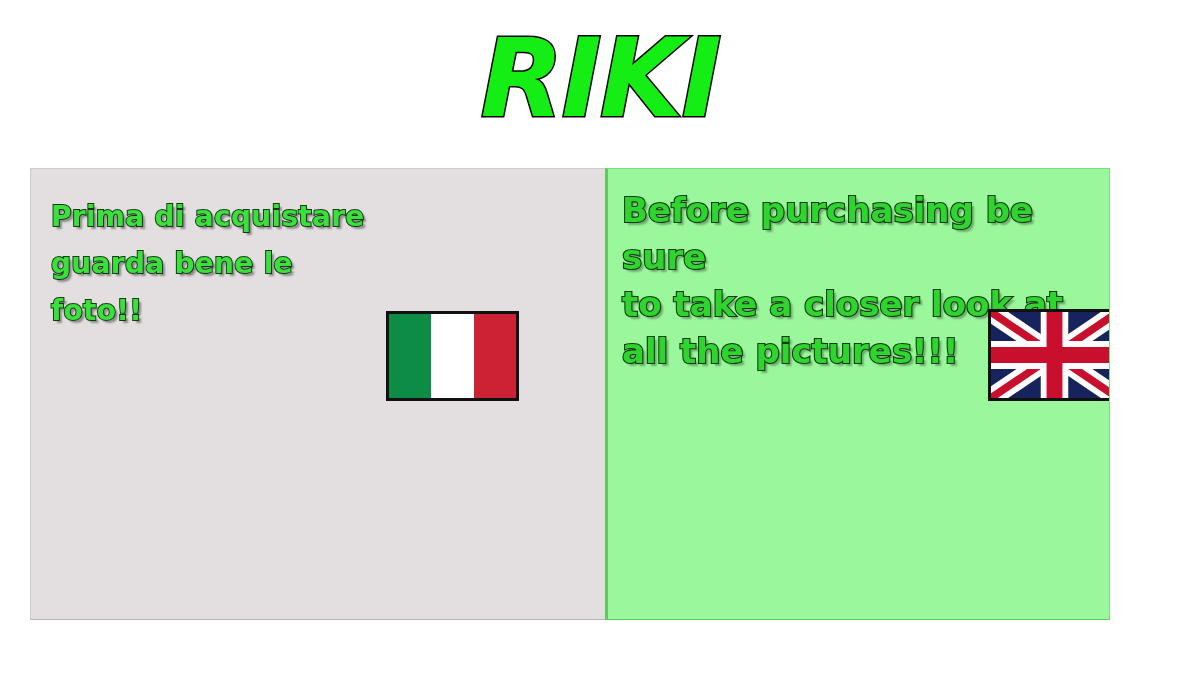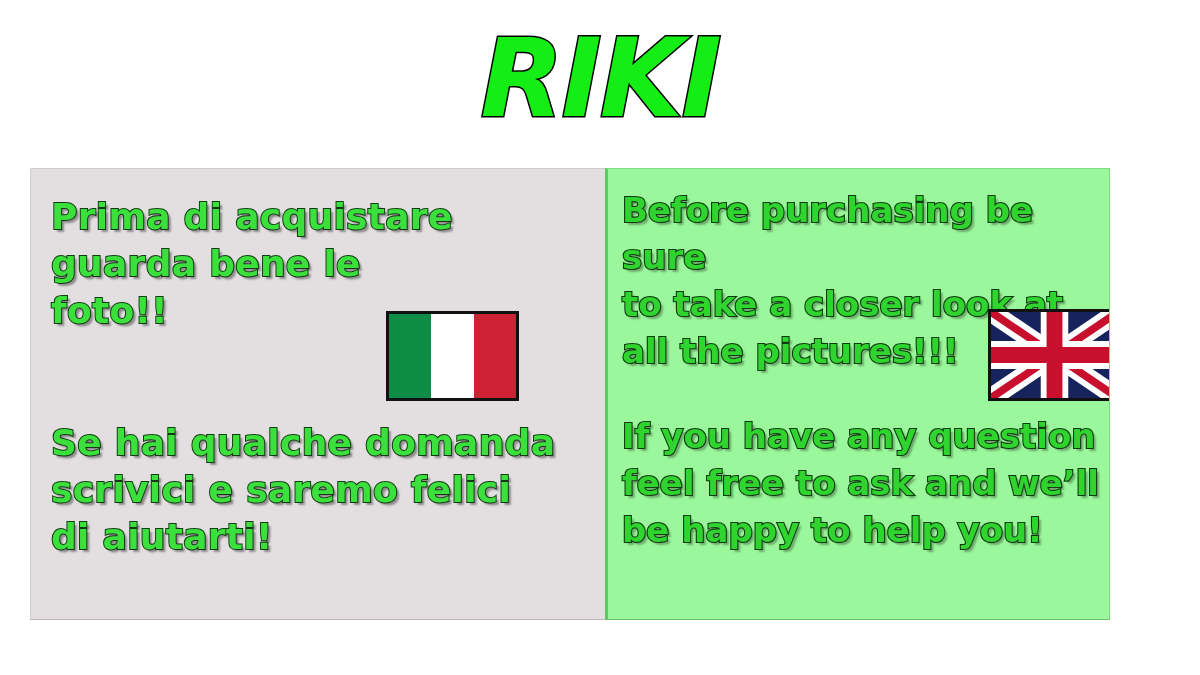--- a/index.html
+++ b/index.html
@@ -75,21 +75,21 @@
     font-family:"DejaVu Sans", sans-serif;
     font-weight:bold;
     white-space:pre-line;
     position:absolute;
     paint-order:stroke fill;
   }
   .para-it{
     color:#3ce03c;
     -webkit-text-stroke:2px #0f3d0f;
     text-shadow:3px 3px 2px rgba(40,40,40,0.45);
-    font-size:36px;
+    font-size:28px;
     line-height:47px;
     letter-spacing:0.3px;
   }
   .para-en{
     color:#2fd42f;
     -webkit-text-stroke:2.2px #0d3a0d;
     text-shadow:3px 3px 2px rgba(40,60,40,0.40);
     font-size:34px;
     line-height:47px;
     letter-spacing:0px;
@@ -133,39 +133,33 @@
   </div>
 </div>
 
 <div class="panels">
 
   <div class="panel panel-it">
     <div class="para para-it" id="it-para-1">Prima di acquistare
 guarda bene le
 foto!!</div>
 
-    <div class="para para-it" id="it-para-2">Se hai qualche domanda
-scrivici e saremo felici
-di aiutarti!</div>
 
     <div class="flag flag-it">
       <span class="s-green"></span>
       <span class="s-white"></span>
       <span class="s-red"></span>
     </div>
   </div>
 
   <div class="panel panel-en">
     <div class="para para-en" id="en-para-1">Before purchasing be sure
 to take a closer look at
 all the pictures!!!</div>
 
-    <div class="para para-en" id="en-para-2">If you have any question
-feel free to ask and we’ll
-be happy to help you!</div>
 
     <div class="flag flag-uk">
       <svg viewBox="0 0 60 40" preserveAspectRatio="none">
         <rect width="60" height="40" fill="#17235c"></rect>
 
         <path d="M0,0 L60,40 M60,0 L0,40" stroke="#ffffff" stroke-width="9"></path>
 
         <clipPath id="ukclip">
             <rect width="60" height="40"></rect>
           </clipPath>

